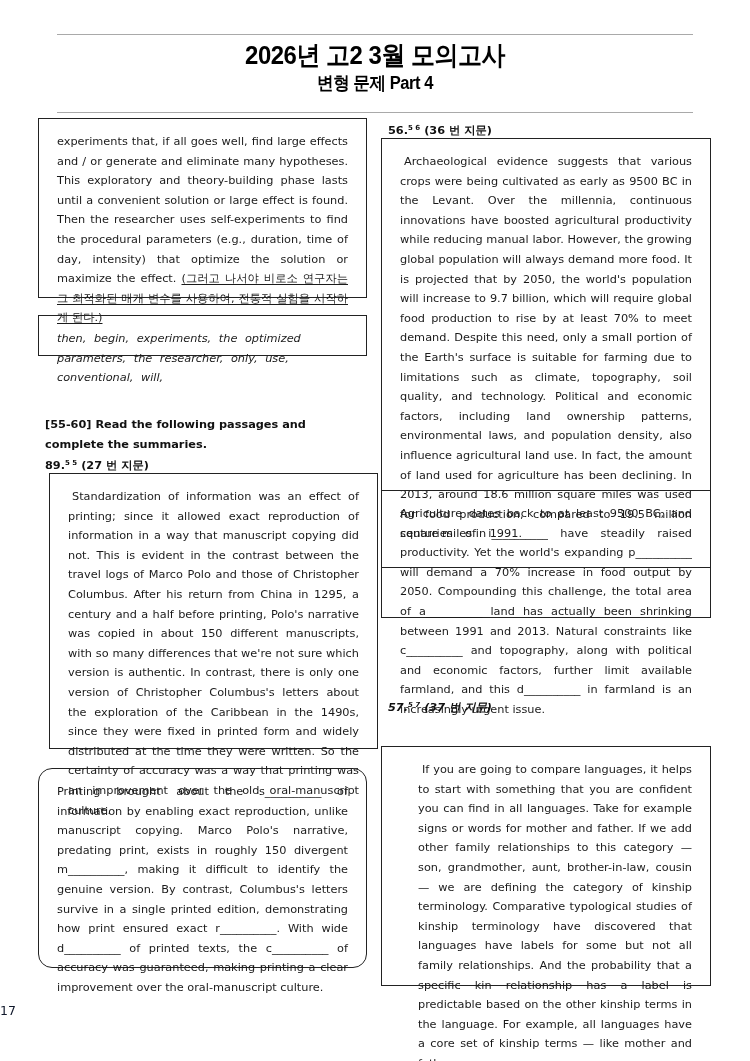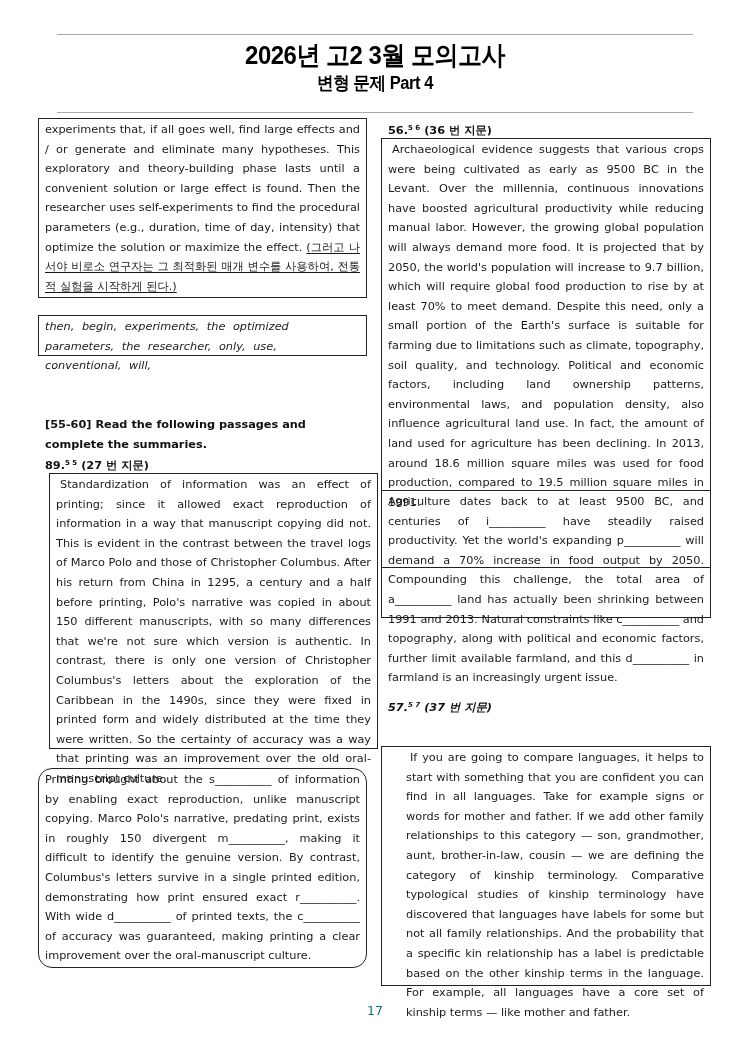--- a/index.html
+++ b/index.html
@@ -17,31 +17,31 @@
   .title.main { top: 38px; font-size: 26px; transform: scaleX(0.92); }
   .title.sub { top: 71px; font-size: 18px; transform: scaleX(0.92); }
 
   .box {
     position: absolute; box-sizing: border-box;
     border: 1.3px solid #222;
     padding: 1px 6px 0 6px;
     font-size: 11.3px; line-height: 19.6px;
     text-align: justify;
   }
-  .box p { margin: 0; }
+  .box p { margin: 12px; }
   .indent { text-indent: 4px; }
   .u { text-decoration: underline; text-underline-offset: 2px; }
   .heading {
     position: absolute; font-weight: bold; font-size: 11.3px; line-height: 19.6px;
     color: #111;
   }
   .sup { font-size: 7px; vertical-align: 4px; font-weight: bold; }
   .pagenum {
-    position: absolute; top: 1003px; left: 0; width: 750px; text-align: center;
-    font-size: 12.5px; color: #0f766e;
+    position: absolute; top: 1003px; left: 0; width: 750px; text-align: left;
+    font-size: 12.5px; color: #0f172a;
   }
 </style>
 </head>
 <body>
 
 <div class="rule" style="top:34px;"></div>
 <div class="title main">2026년 고2 3월 모의고사</div>
 <div class="title sub">변형 문제 Part 4</div>
 <div class="rule" style="top:112px;"></div>
 

